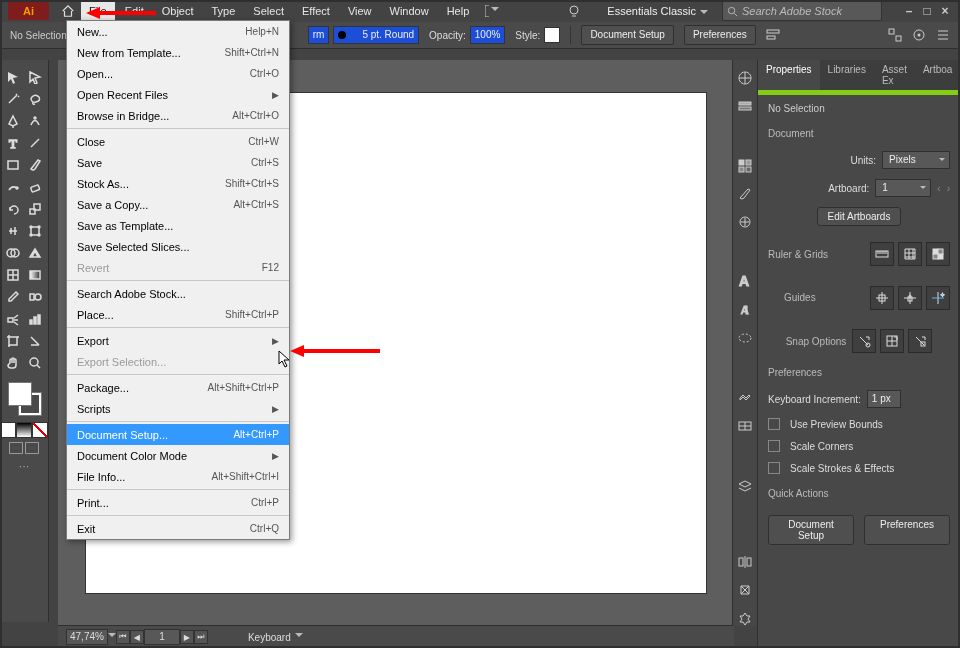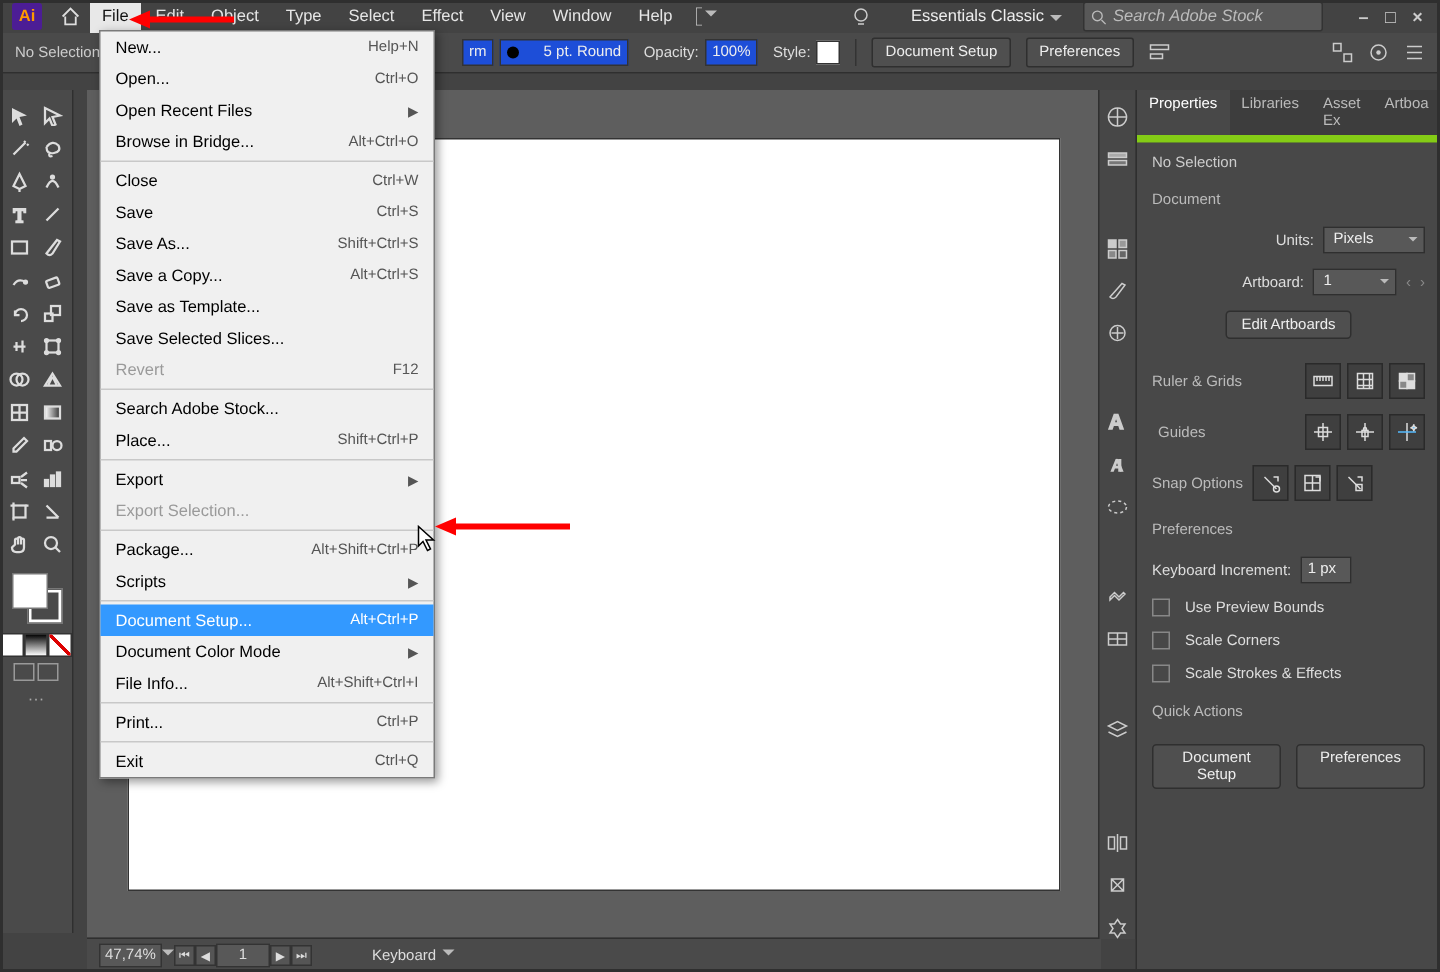--- a/index.html
+++ b/index.html
@@ -1,20 +1,20 @@
 <!DOCTYPE html>
 <html><head>
 <meta charset="utf-8">
 <style>
 html,body{margin:0;padding:0;width:960px;height:648px;background:#434343;font-family:Tahoma,Arial,sans-serif;overflow:hidden}
 body{font-size:11px;color:#e6e6e6}
 
 
 .menubar{position:absolute;left:0;top:0;right:0;height:22px;background:#434343;display:flex;align-items:center;padding:0 8px;gap:2px}
-.menubar .ai-logo{width:20px;height:18px;background:#4c1d95;color:#ff9a00;font:bold 11px/18px Arial;text-align:center;border-radius:2px;margin-right:6px}
+.menubar .ai-logo{width:41px;height:18px;background:#7f1d1d;color:#ff9a00;font:bold 11px/18px Arial;text-align:center;border-radius:2px;margin-right:6px}
 .menubar .home{width:22px;height:18px;display:flex;align-items:center;justify-content:center}
 .menubar .mitem{padding:0 8px;height:22px;line-height:22px;color:#e6e6e6;cursor:default}
 .menubar .mitem.open{background:#e8e8e8;color:#111}
 .menubar .right{margin-left:auto;display:flex;align-items:center;gap:12px}
 .menubar .workspace{font-size:11px;color:#eee;padding:2px 14px;position:relative}
 .menubar .workspace:after{content:"";position:absolute;right:2px;top:7px;border:4px solid transparent;border-top-color:#bbb}
 .menubar .search{width:150px;height:18px;background:#585858;border:1px solid #333;border-radius:2px;display:flex;align-items:center;padding:0 4px;color:#bbb;font-style:italic}
 .menubar .search svg{margin-right:4px}
 .menubar .lamp{width:14px;height:14px}
 .winbtns{display:flex;gap:4px;margin-left:8px}
@@ -559,21 +559,21 @@
               <rect x="2" y="2" width="5" height="5" fill="#ddd"></rect>
               <rect x="7" y="7" width="5" height="5" fill="#ddd"></rect>
               <rect x="7" y="2" width="5" height="5" fill="#888"></rect>
               <rect x="2" y="7" width="5" height="5" fill="#888"></rect>
             </svg>
           </div>
       </div>
     </div>
 
     <div class="row" style="justify-content:space-between;align-items:center">
-      <span class="phead" style="margin:4px">Guides</span>
+      <span class="phead" style="margin:16px">Guides</span>
       <div style="display:flex;gap:4px">
         <div class="iconcell">
             <svg width="14" height="14">
               <line x1="7" y1="1" x2="7" y2="13" stroke="#ddd"></line>
               <line x1="1" y1="7" x2="13" y2="7" stroke="#ddd"></line>
               <rect x="4" y="4" width="6" height="6" stroke="#ddd" fill="none"></rect>
             </svg>
           </div>
         <div class="iconcell">
             <svg width="14" height="14">
@@ -586,21 +586,21 @@
         <div class="iconcell">
             <svg width="14" height="14">
               <line x1="7" y1="1" x2="7" y2="13" stroke="#ddd"></line>
               <line x1="1" y1="7" x2="13" y2="7" stroke="#5bf"></line>
               <text x="9" y="6" font-size="6" fill="#5bf">✦</text>
             </svg>
           </div>
       </div>
     </div>
 
-    <div class="row" style="justify-content:flex-start;align-items:center">
+    <div class="row" style="justify-content:center;align-items:center">
       <span class="phead" style="margin:0">Snap Options</span>
       <div style="display:flex;gap:4px">
         <div class="iconcell">
             <svg width="14" height="14">
               <line x1="3" y1="3" x2="11" y2="11" stroke="#ddd"></line>
               <circle cx="11" cy="11" r="2" stroke="#ddd" fill="none"></circle>
               <path d="M9 3 h3 v3" stroke="#ddd" fill="none"></path>
             </svg>
           </div>
         <div class="iconcell">
@@ -645,20 +645,24 @@
     </div>
   </div>
 </div>
 
 <div class="dropdown" id="file-dd">
     <div class="dd-item">
       <span>New...</span>
       <span class="key">Help+N</span>
     </div>
     <div class="dd-item">
+      <span>New from Template...</span>
+      <span class="key">Shift+Ctrl+N</span>
+    </div>
+    <div class="dd-item">
       <span>Open...</span>
       <span class="key">Ctrl+O</span>
     </div>
     <div class="dd-item">
       <span>Open Recent Files</span>
       <span class="key" style="font-size: 8px;"><span class="sub">▶</span></span>
     </div>
     <div class="dd-item">
       <span>Browse in Bridge...</span>
       <span class="key">Alt+Ctrl+O</span>
@@ -666,21 +670,21 @@
     <div class="dd-sep"></div>
     <div class="dd-item">
       <span>Close</span>
       <span class="key">Ctrl+W</span>
     </div>
     <div class="dd-item">
       <span>Save</span>
       <span class="key">Ctrl+S</span>
     </div>
     <div class="dd-item">
-      <span>Save As...</span>
+      <span>Stock As...</span>
       <span class="key">Shift+Ctrl+S</span>
     </div>
     <div class="dd-item">
       <span>Save a Copy...</span>
       <span class="key">Alt+Ctrl+S</span>
     </div>
     <div class="dd-item">
       <span>Save as Template...</span>
       <span class="key"></span>
     </div>

